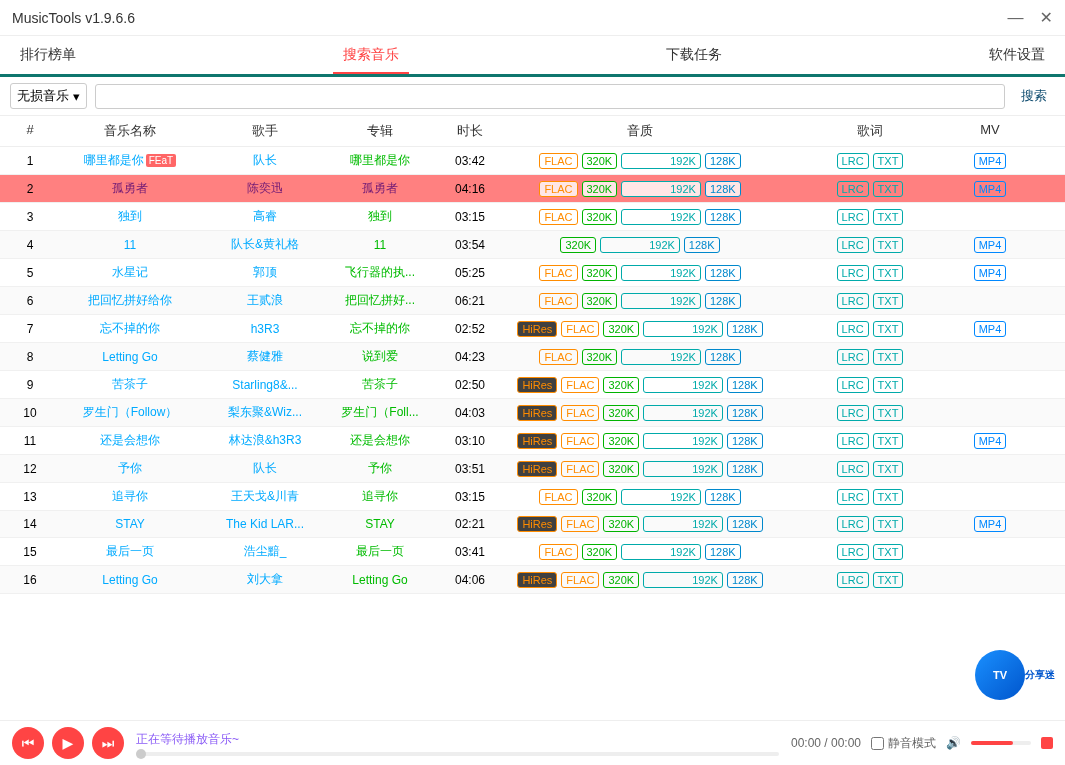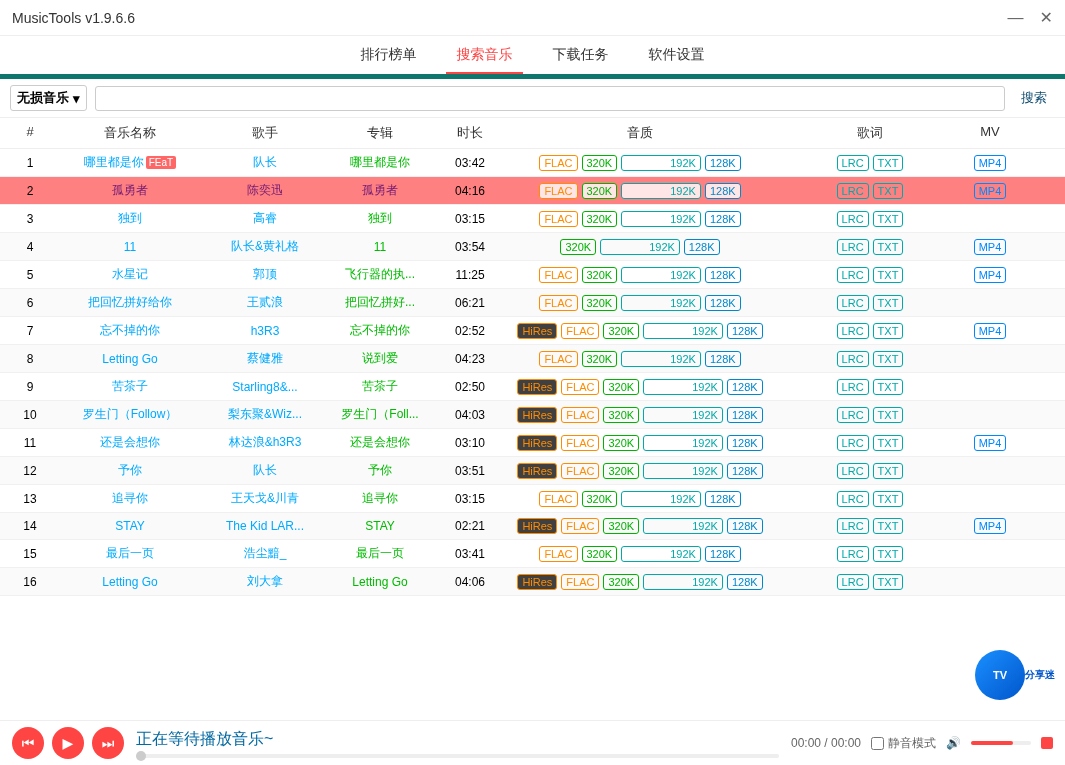--- a/index.html
+++ b/index.html
@@ -34,23 +34,23 @@
     .title-bar-btn {
       cursor: pointer;
       font-size: 16px;
       color: #666;
       background: none;
       border: none;
     }
     .nav-tabs {
       display: flex;
       align-items: center;
-      justify-content: center;
+      justify-content: space-between;
       padding: 6px 0;
-      border-bottom: 5px solid #0f766e;
+      border-bottom: 3px solid #0f766e;
       flex-shrink: 0;
     }
     .nav-tab {
       cursor: pointer;
       padding: 4px 20px;
       font-size: 14px;
       color: #333;
       position: relative;
     }
     .nav-tab.active {
@@ -76,21 +76,20 @@
     .search-dropdown {
       display: flex;
       align-items: center;
       border: 1px solid #ccc;
       border-radius: 3px;
       padding: 3px 6px;
       cursor: pointer;
       font-size: 13px;
       gap: 4px;
       background: #fff;
-      font-weight: bold;
     }
     .search-input {
       flex: 1;
       border: 1px solid #ccc;
       border-radius: 3px;
       padding: 4px 8px;
       font-size: 13px;
       outline: none;
     }
     .search-btn {
@@ -204,22 +203,22 @@
       background: #ff4444;
       color: #fff;
     }
     .player-status {
       flex: 1;
       display: flex;
       flex-direction: column;
       gap: 4px;
     }
     .player-status-text {
-      font-size: 16px;
-      color: #0369a1;
+      font-size: 12px;
+      color: #8b5cf6;
     }
     .player-progress {
       width: 100%;
       height: 4px;
       background: #eee;
       border-radius: 2px;
       position: relative;
     }
     .player-progress-dot {
       width: 10px;
@@ -409,21 +408,21 @@
         <span class="badge badge-lrc">LRC</span>
         <span class="badge badge-txt">TXT</span>
       </div>
       <div><span class="badge badge-mp4">MP4</span></div>
     </div>
     <div class="table-row">
       <div>5</div>
       <div><span class="cell-link">水星记</span></div>
       <div><span class="cell-link">郭顶</span></div>
       <div><span class="cell-link green">飞行器的执...</span></div>
-      <div>11:25</div>
+      <div>05:25</div>
       <div class="quality-cell">
         <span class="badge badge-orange">FLAC</span>
         <span class="badge badge-green">320K</span>
         <span class="badge badge-teal">192K</span>
         <span class="badge badge-blue">128K</span>
       </div>
       <div class="lyric-cell">
         <span class="badge badge-lrc">LRC</span>
         <span class="badge badge-txt">TXT</span>
       </div>

